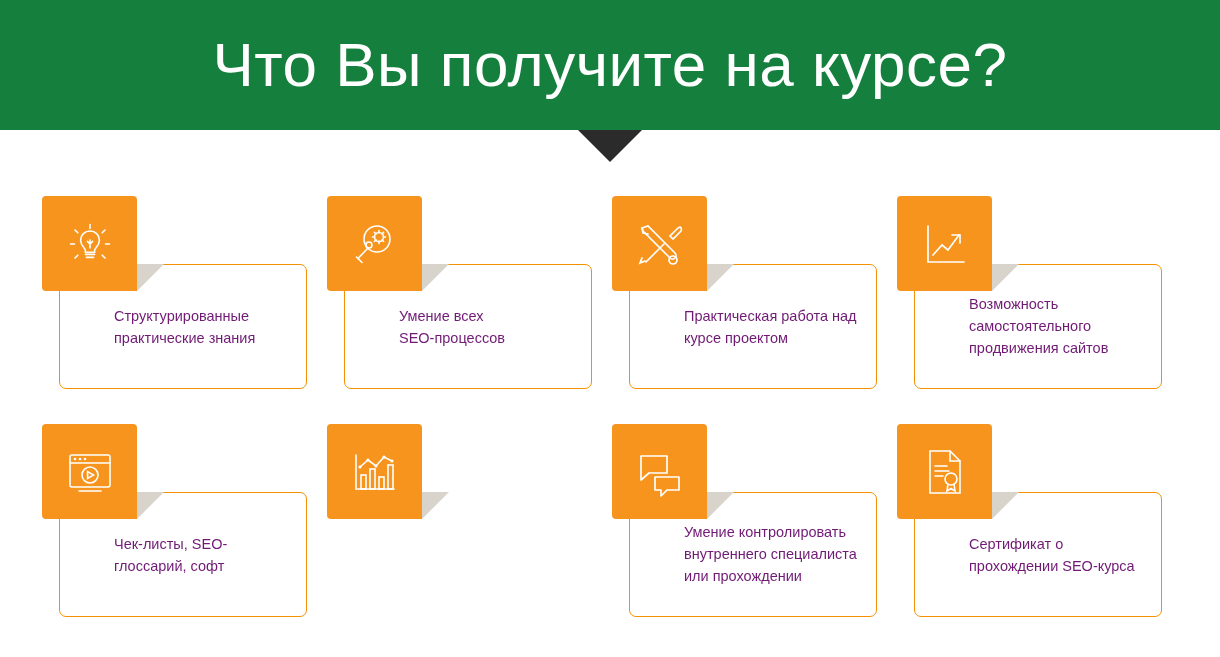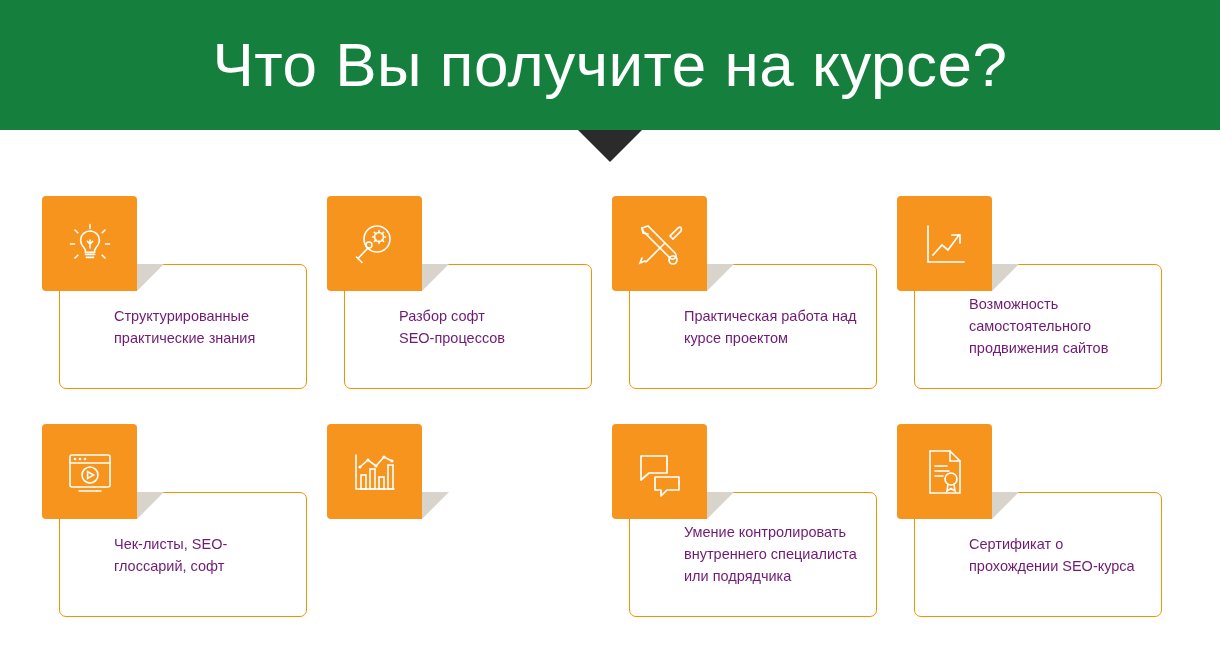--- a/index.html
+++ b/index.html
@@ -145,21 +145,21 @@
       <svg width="54" height="54" viewBox="0 0 54 54" fill="none" stroke="#ffffff" stroke-width="1.6" stroke-linecap="round">
         <circle cx="29" cy="22" r="13"></circle>
         <path d="M19.5 31.5L10 41.5"></path>
         <path d="M8.5 40l5.5 5.5"></path>
         <circle cx="31" cy="20" r="4.5"></circle>
         <path d="M31 13.5v2.2M31 24.3v2.2M24.5 20h2.2M35.3 20h2.2M26.4 15.4l1.6 1.6M34 22.9l1.6 1.6M35.6 15.4L34 17M28 22.9L26.4 24.5"></path>
         <circle cx="21" cy="28" r="3"></circle>
       </svg>
     </div>
     <div class="card-box">
-      <div class="card-text">Разбор софт
+      <div class="card-text">Умение всех
 SEO-процессов</div>
     </div>
   </div>
 
   <div class="card row1">
     <div class="card-fold"></div>
     <div class="card-icon">
       <svg width="54" height="54" viewBox="0 0 54 54" fill="none" stroke="#ffffff" stroke-width="1.7" stroke-linecap="round">
         <path d="M9 11l6-2 23 23 4 4a3.5 3.5 0 01-5 5l-4-4L10 14z"></path>
         <path d="M9 11l1 5 5 1"></path>
@@ -234,21 +234,21 @@
     <div class="card-fold"></div>
     <div class="card-icon">
       <svg width="54" height="50" viewBox="0 0 54 50" fill="none" stroke="#ffffff" stroke-width="1.7" stroke-linecap="round" stroke-linejoin="round">
         <path d="M8 9h26v17H16l-8 7V9z"></path>
         <path d="M22 30h24v13H34l-6 6v-6h-6V30z"></path>
       </svg>
     </div>
     <div class="card-box">
       <div class="card-text">Умение контролировать
 внутреннего специалиста
-или подрядчика</div>
+или прохождении</div>
     </div>
   </div>
 
   <div class="card row2">
     <div class="card-fold"></div>
     <div class="card-icon">
       <svg width="50" height="52" viewBox="0 0 50 52" fill="none" stroke="#ffffff" stroke-width="1.6" stroke-linecap="round">
         <path d="M10 5h20l10 10v32H10z"></path>
         <path d="M30 5v10h10"></path>
         <path d="M15 20h12M15 25h14M15 30h8"></path>

